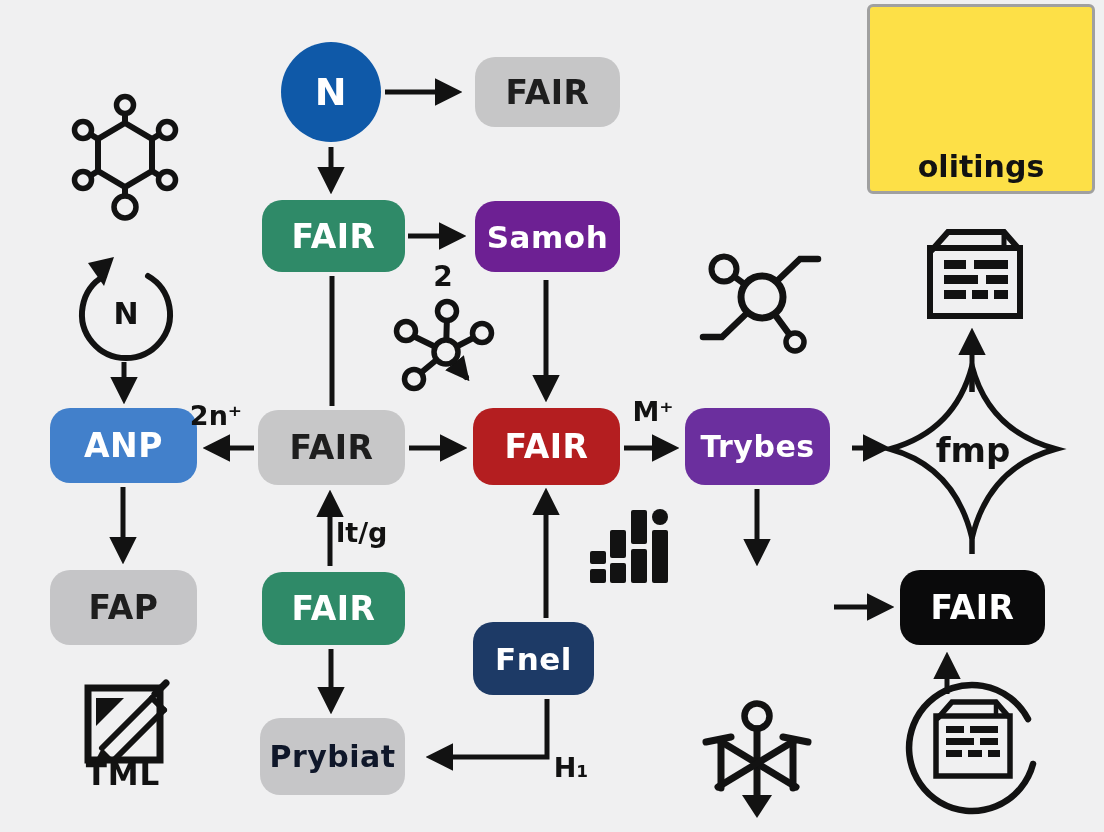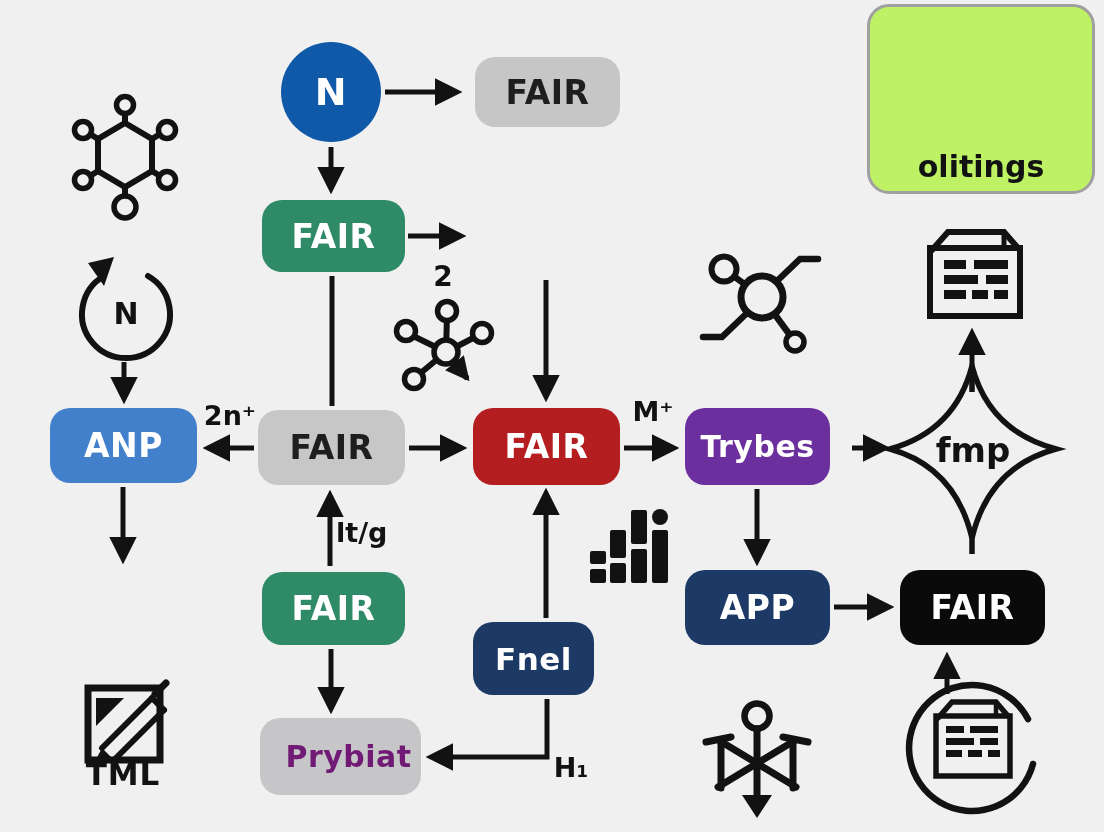--- a/index.html
+++ b/index.html
@@ -19,30 +19,30 @@
   #fair-gray  {left:258px;top:410px;width:147px;height:75px;}
   #fair-red   {left:473px;top:408px;width:147px;height:77px;}
   #trybes     {left:685px;top:408px;width:145px;height:77px;font-size:30px;}
   #fap        {left:50px;top:570px;width:147px;height:75px;}
   #fair-green2{left:262px;top:572px;width:143px;height:73px;}
   #fnel       {left:473px;top:622px;width:121px;height:73px;font-size:31px;}
   #app        {left:685px;top:570px;width:145px;height:75px;}
   #fair-black {left:900px;top:570px;width:145px;height:75px;}
   #prybiat    {left:260px;top:718px;width:145px;height:77px;font-size:30px;}
   
-  #lbl-2n  {left:203px;top:400px;width:54px;}
+  #lbl-2n  {left:189px;top:400px;width:54px;}
   #lbl-2   {left:428px;top:260px;width:30px;font-size:28px;}
   #lbl-m   {left:630px;top:396px;width:46px;}
   #lbl-ltg {left:336px;top:517px;width:64px;text-align:left;}
   #lbl-h1  {left:548px;top:752px;width:46px;}
   #lbl-fmp {left:934px;top:430px;width:78px;font-size:34px;}
   #lbl-tml {left:80px;top:756px;width:86px;font-size:31px;letter-spacing:1px;}
   
-  #card{position:absolute;left:867px;top:4px;width:222px;height:184px;background:#bef264;
-        border:3px solid #a0a0a0;border-radius:22px;}
+  #card{position:absolute;left:867px;top:4px;width:222px;height:184px;background:#fde047;
+        border:3px solid #a0a0a0;border-radius:6px;}
   #card-label{position:absolute;left:0;top:142px;width:100%;text-align:center;
         font-weight:bold;font-size:30px;color:#121212;}
 </style>
 </head>
 <body>
 
 <div id="stage" style="background: rgb(240, 240, 241);">
 
   <svg class="layer" width="1104" height="832">
     <defs>
@@ -214,55 +214,58 @@
     </div>
 
   <div class="node" id="fair-top" style="background-color: rgb(198, 198, 199); color: rgb(30, 30, 30);">
     <span>FAIR</span>
     </div>
 
   <div class="node" id="fair-green1" style="background-color: rgb(47, 138, 104); color: rgb(255, 255, 255);">
     <span>FAIR</span>
     </div>
 
+  <div class="node" id="samoh" style="background-color: rgb(109, 32, 147); color: rgb(255, 255, 255);">
+    <span>Samoh</span>
+    </div>
 
   <div class="node" id="anp" style="background-color: rgb(66, 128, 203); color: rgb(255, 255, 255); text-align: center;">
     <span>ANP</span>
     </div>
 
   <div class="node" id="fair-gray" style="background-color: rgb(199, 199, 200); color: rgb(30, 30, 30);">
     <span>FAIR</span>
     </div>
 
   <div class="node" id="fair-red" style="background-color: rgb(180, 30, 32); color: rgb(255, 255, 255);">
     <span>FAIR</span>
     </div>
 
   <div class="node" id="trybes" style="background-color: rgb(107, 47, 158); color: rgb(255, 255, 255); text-align: center;">
     <span>Trybes</span>
     </div>
 
+  <div class="node" id="fap" style="background-color: rgb(197, 197, 199); color: rgb(30, 30, 30);">
+    <span>FAP</span>
+    </div>
 
   <div class="node" id="fair-green2" style="background-color: rgb(47, 138, 104); color: rgb(255, 255, 255);">
     <span>FAIR</span>
     </div>
 
   <div class="node" id="fnel" style="background-color: rgb(29, 58, 102); color: rgb(255, 255, 255);">
     <span>Fnel</span>
     </div>
 
-  <div class="node" id="app" style="background-color: rgb(29, 58, 102); color: rgb(255, 255, 255);">
-    <span>APP</span>
-    </div>
 
   <div class="node" id="fair-black" style="background-color: rgb(10, 10, 11); color: rgb(255, 255, 255);">
     <span>FAIR</span>
     </div>
 
-  <div class="node" id="prybiat" style="background-color: rgb(198, 198, 200); color: #701a75; padding-left: 16px;">
+  <div class="node" id="prybiat" style="background-color: rgb(198, 198, 200); color: #0f172a;">
     <span>Prybiat</span>
     </div>
 
   <div class="lbl" id="lbl-2n">2n⁺</div>
   <div class="lbl" id="lbl-2">2</div>
   <div class="lbl" id="lbl-m">M⁺</div>
   <div class="lbl" id="lbl-ltg">lt/g</div>
   <div class="lbl" id="lbl-h1">H₁</div>
   <div class="lbl" id="lbl-fmp">fmp</div>
   <div class="lbl" id="lbl-tml">TML</div>

